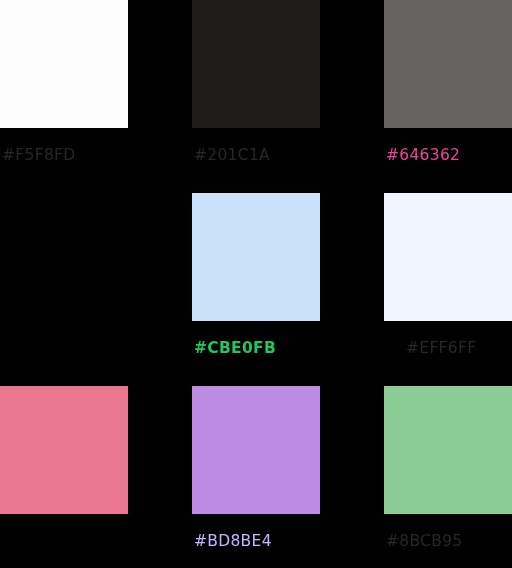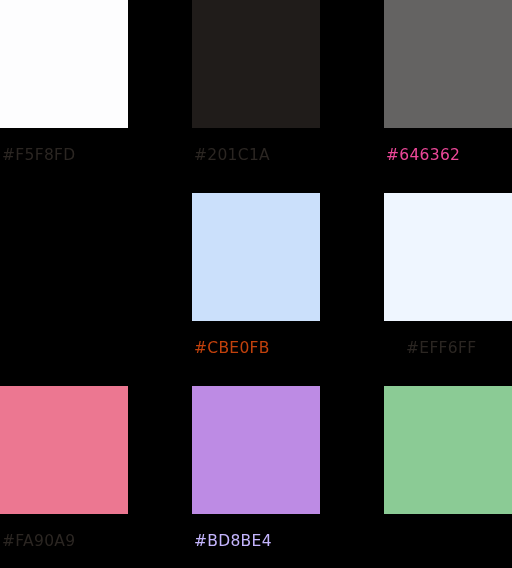--- a/index.html
+++ b/index.html
@@ -64,35 +64,35 @@
   </div>
 
   <div class="swatch-cell row-0 col-2">
     <span class="swatch-chip" style="background-color: rgb(100, 99, 98);"></span>
     <span class="swatch-label" style="color: #ec4899;">#646362</span>
   </div>
 
 
   <div class="swatch-cell row-1 col-1">
     <span class="swatch-chip" style="background-color: rgb(203, 224, 251);"></span>
-    <span class="swatch-label" style="color: #c2410c;">#CBE0FB</span>
+    <span class="swatch-label" style="color: #22c55e; font-weight: bold;">#CBE0FB</span>
   </div>
 
   <div class="swatch-cell row-1 col-2">
     <span class="swatch-chip" style="background-color: rgb(239, 246, 255);"></span>
     <span class="swatch-label" style="color: rgb(43, 38, 34); margin-left: 22px;">#EFF6FF</span>
   </div>
 
   <div class="swatch-cell row-2 col-0">
     <span class="swatch-chip" style="background-color: rgb(236, 119, 145);"></span>
-    <span class="swatch-label" style="color: rgb(43, 38, 34);">#FA90A9</span>
   </div>
 
   <div class="swatch-cell row-2 col-1">
     <span class="swatch-chip" style="background-color: rgb(189, 139, 228);"></span>
     <span class="swatch-label" style="color: #c4b5fd;">#BD8BE4</span>
   </div>
 
   <div class="swatch-cell row-2 col-2">
     <span class="swatch-chip" style="background-color: rgb(139, 203, 149);"></span>
+    <span class="swatch-label" style="color: rgb(43, 38, 34);">#8BCB95</span>
   </div>
 
 </div>
 
 </body></html>

